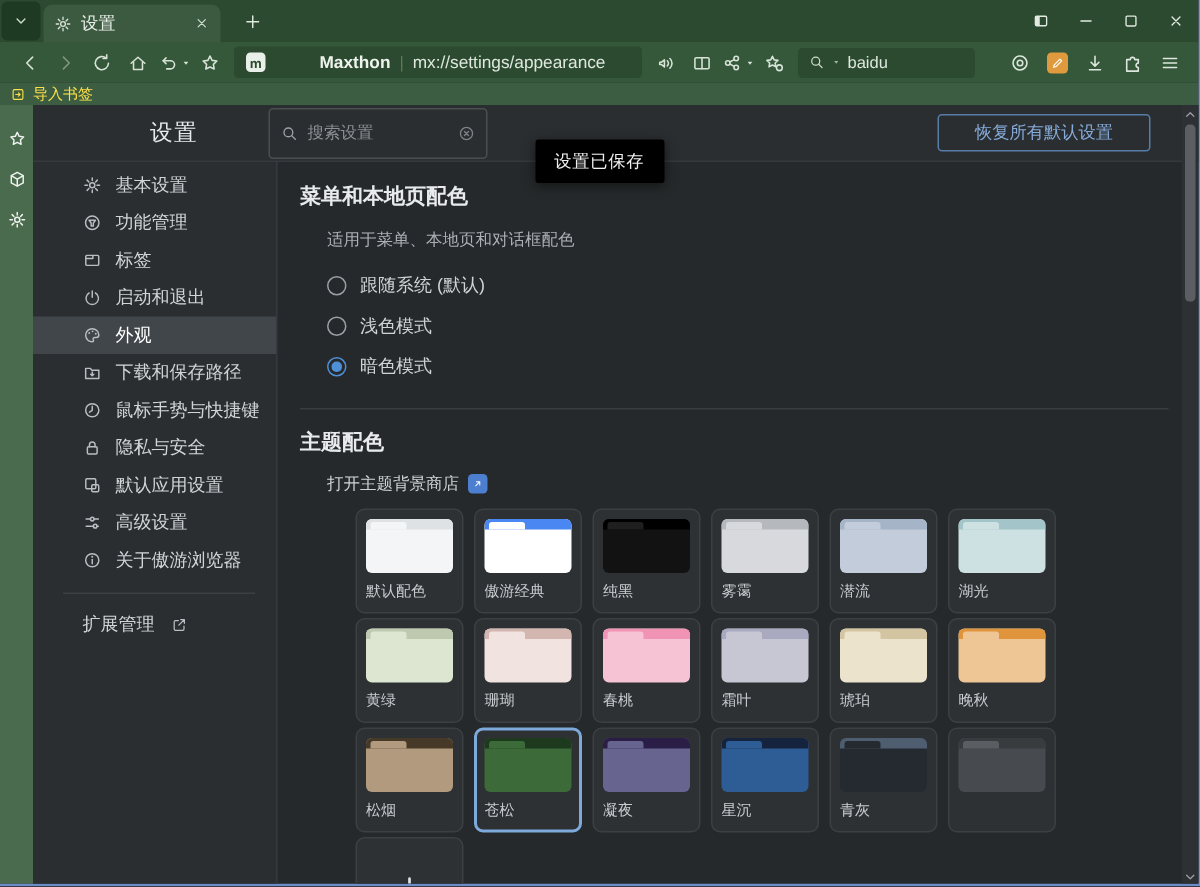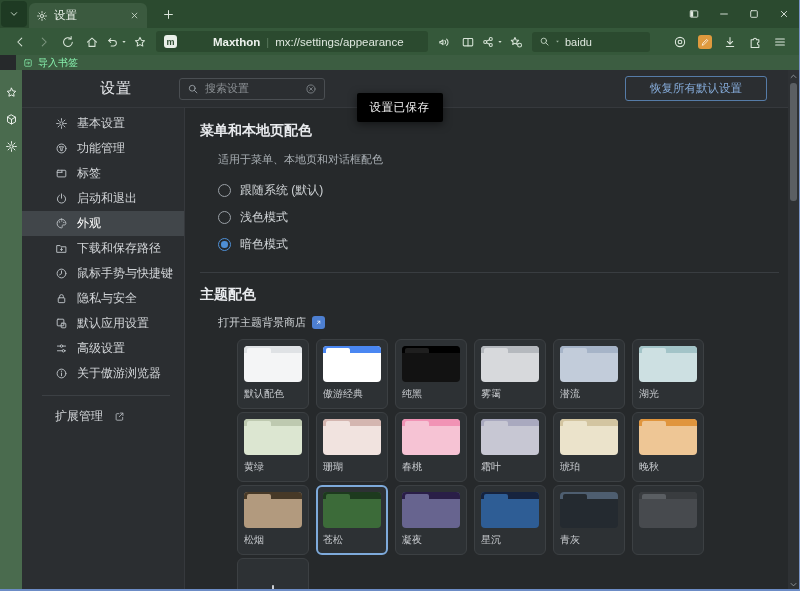--- a/index.html
+++ b/index.html
@@ -51,38 +51,38 @@
   .searchbar .s-text { font-size:11px; }
   .right-actions { margin-left:auto; display:flex; align-items:center; gap:3px; }
   .act { width:22px; height:22px; display:flex; align-items:center; justify-content:center; color:#dde7dd; }
   .act [data-icon]{ width:14px; height:14px; }
   .chip-bg { width:14px; height:14px; border-radius:3px; background:#e09a3e; display:flex;
     align-items:center; justify-content:center; color:#fff; }
   .chip-bg [data-icon]{ width:10px; height:10px; }
 
   
   .bookmarkbar { height:15px; background:#3c5d41; display:flex; align-items:center;
-    padding-left:7px; gap:5px; color:#86efac;margin-left:16px; }
+    padding-left:7px; gap:5px; color:#fde047; }
   .bookmarkbar [data-icon]{ width:10px; height:10px; }
   .bookmarkbar .bm-label { font-size:10px; }
 
   
   .main { display:flex; height:521px; }
   .rail { width:22px; background:#4a6b4e; padding-top:12px; display:flex; flex-direction:column;
     align-items:center; gap:7px; }
   .rail .r-ico { width:20px; height:20px; display:flex; align-items:center; justify-content:center;
     color:#eef3ee; }
   .rail .r-ico [data-icon]{ width:13px; height:13px; }
 
   .settings { flex:1; position:relative; display:flex; flex-direction:column; background:#26292b; }
   .settings-header { height:38px; flex:0 0 38px; background:#2b2e31; display:flex; align-items:center;
     border-bottom:1px solid #36393d; }
   .page-title { margin-left:78px; font-size:15px; color:#e8eaed; letter-spacing:1px; }
   .set-search { margin-left:47px; width:146px; height:22px; background:#2b2e31;
-    border:1px solid #4a4e52; border-radius:3px; display:flex; align-items:center; padding:4px 7px; gap:6px; }
+    border:1px solid #4a4e52; border-radius:3px; display:flex; align-items:center; padding:16px 7px; gap:6px; }
   .set-search .ss-ico { width:12px; height:12px; color:#9aa0a6; }
   .set-search .ss-ph { flex:1; font-size:11px; color:#8b9094; }
   .set-search .ss-clear { width:12px; height:12px; color:#7d8287; }
   .restore-btn { margin-left:auto; margin-right:32px; border:1px solid #567ca8; border-radius:3px;
     background:transparent; color:#85abd9; font-size:11.5px; padding:4px 24px;
     font-family:inherit; }
 
   .settings-body { flex:1; display:flex; overflow:hidden; }
   .menu { width:163px; flex:0 0 163px; background:#2b2e31; border-right:1px solid #36393d; padding-top:3px; }
   .mrow { height:25px; display:flex; align-items:center; padding-left:33px; gap:9px;

